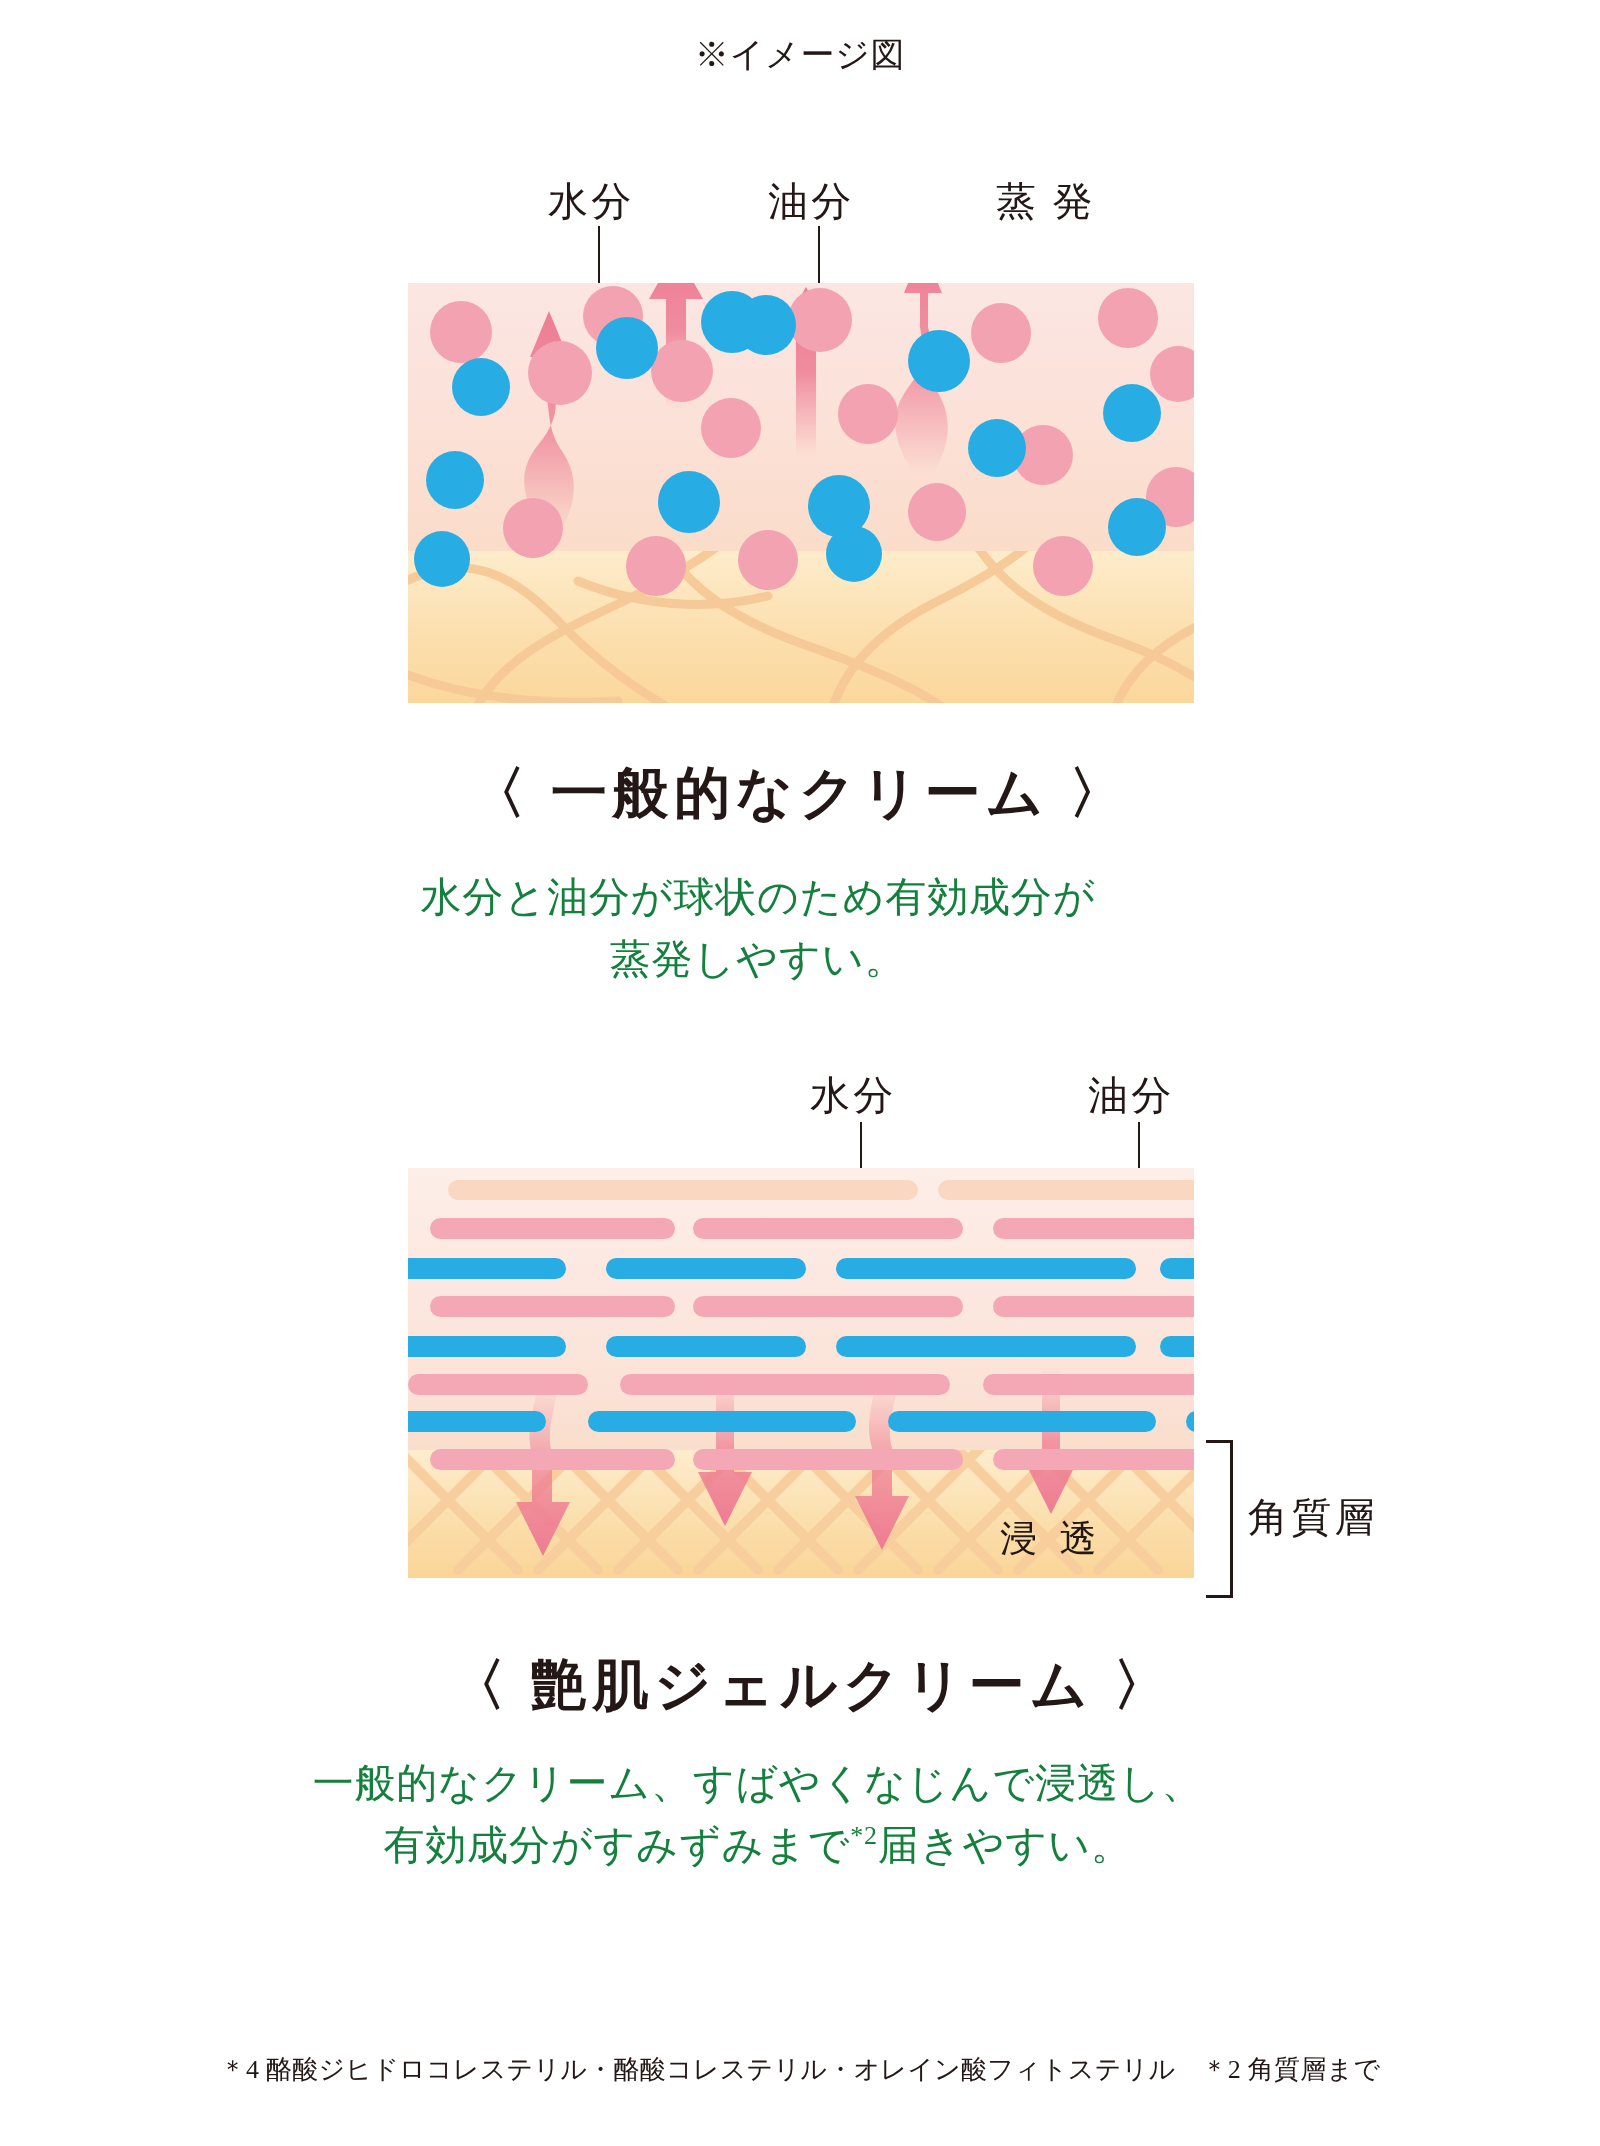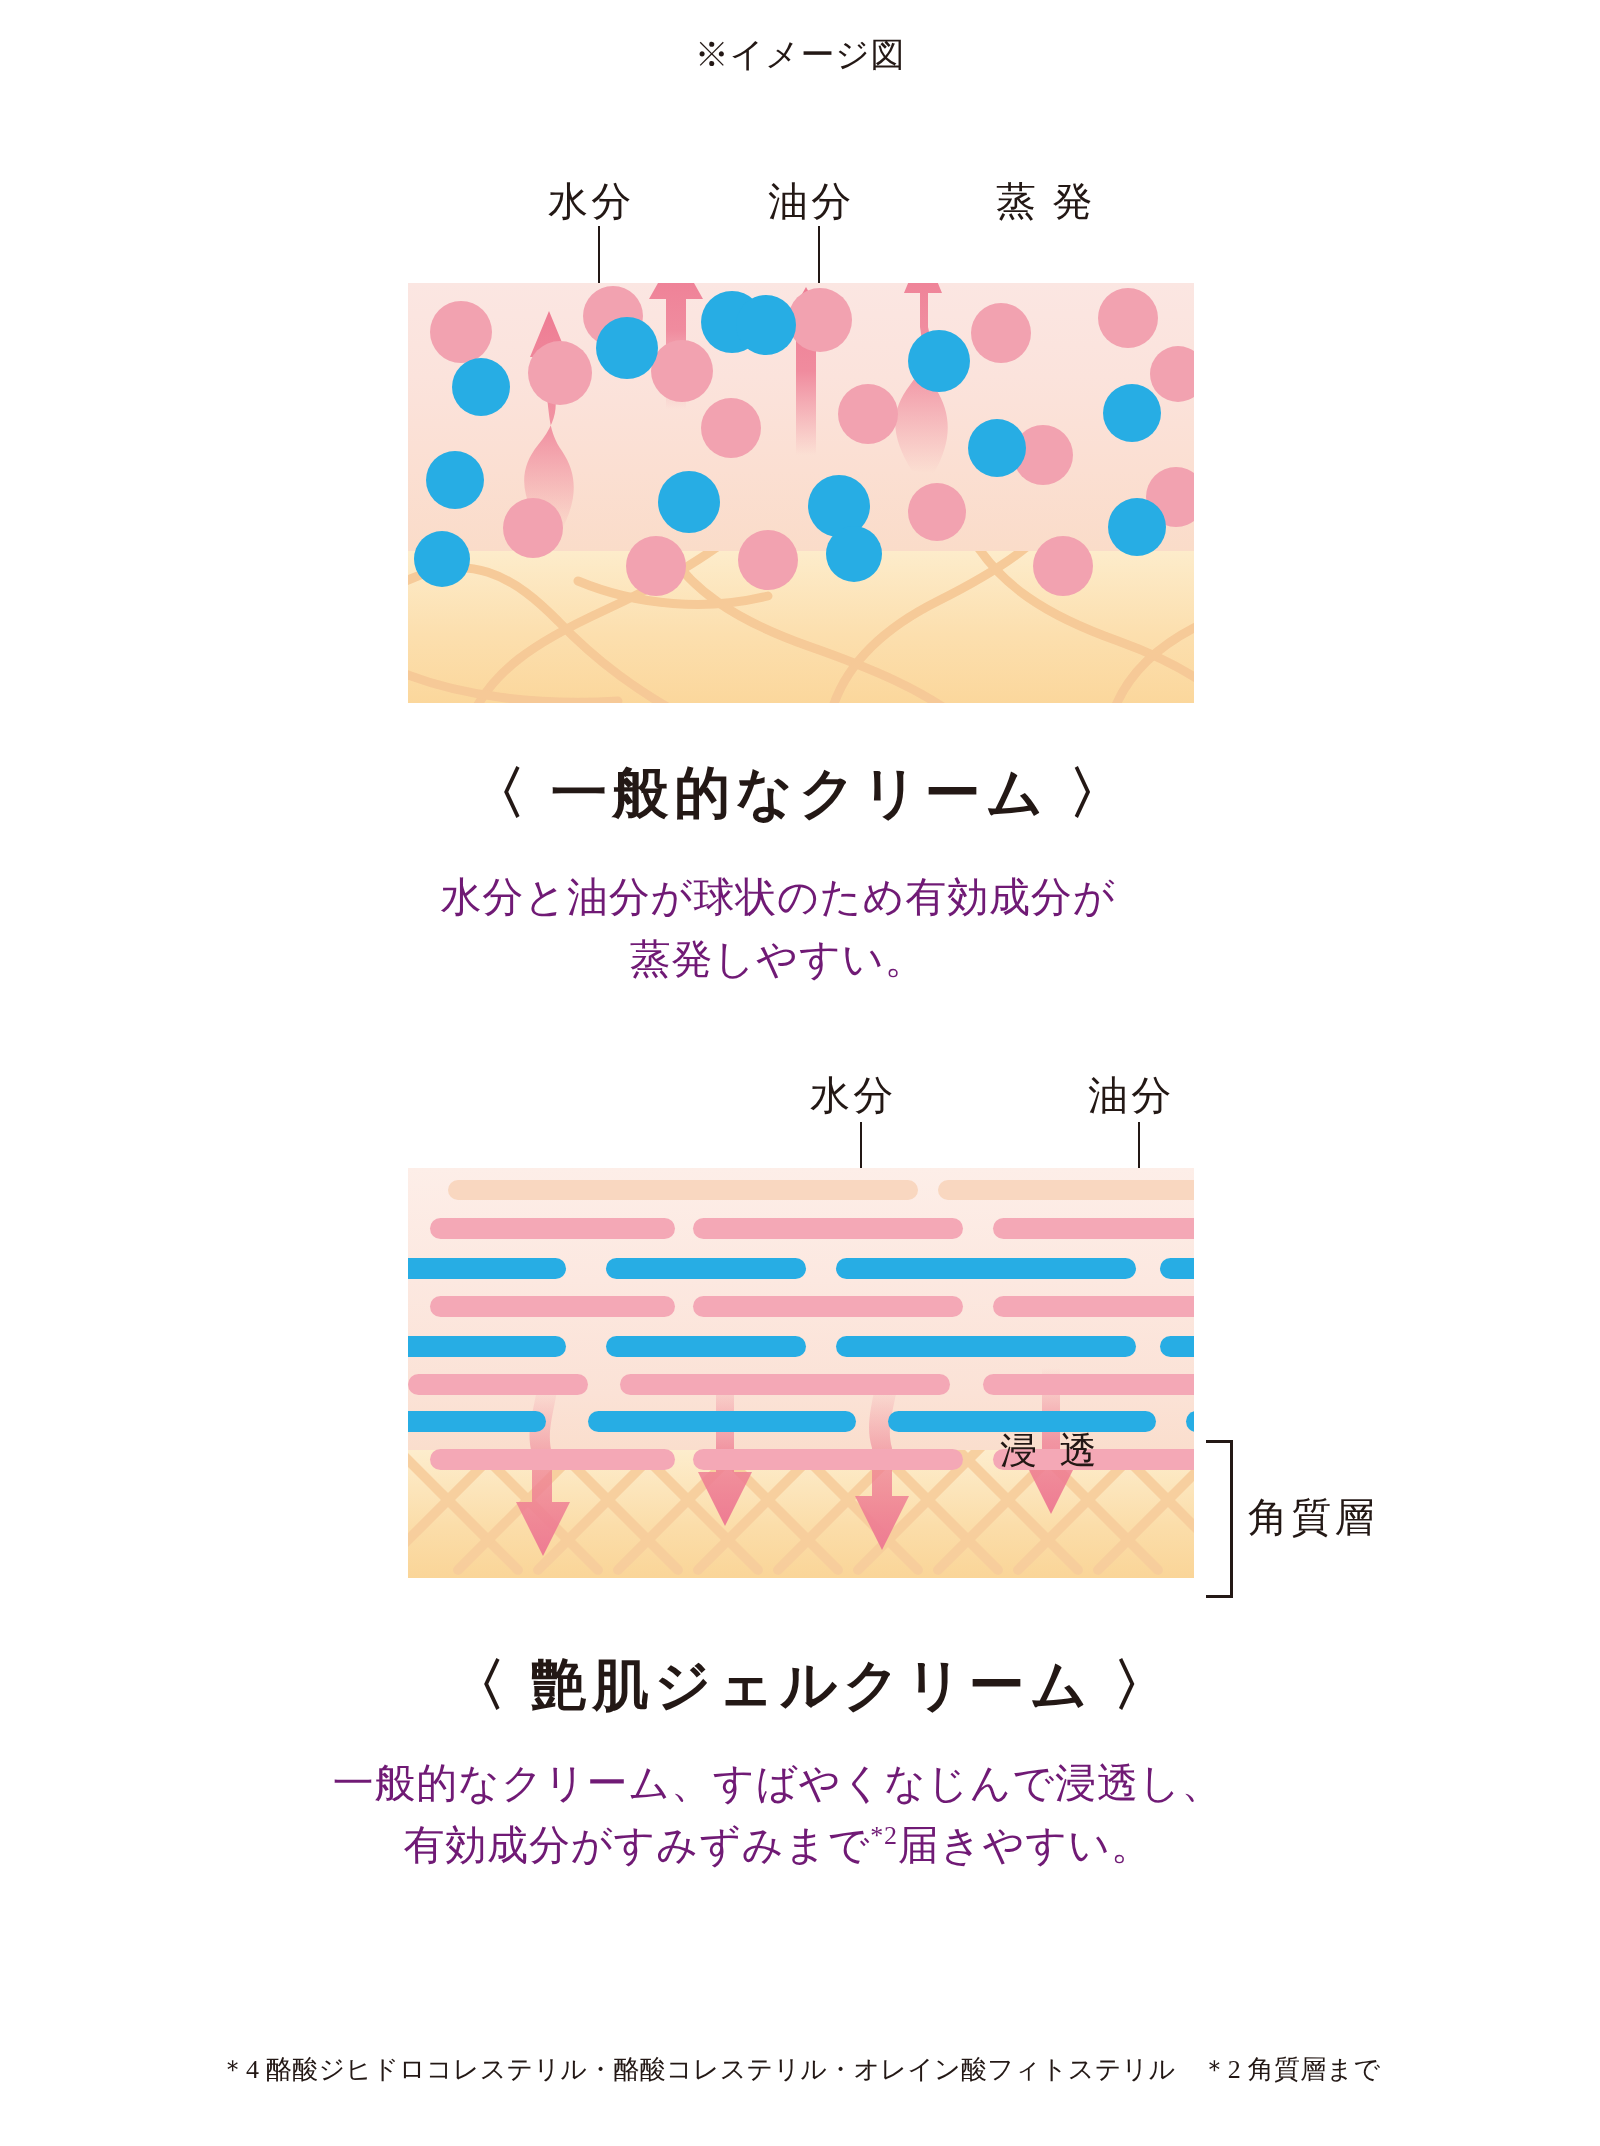--- a/index.html
+++ b/index.html
@@ -76,21 +76,21 @@
   .bracket .v{position:absolute;background:#231815;width:3px;}
   .bracket .h{position:absolute;background:#231815;height:3px;width:26px;}
 
   
   .caption{
     position:absolute;left:0;width:1600px;text-align:center;
     font-size:56px;font-weight:700;letter-spacing:.10em;color:#231815;
   }
   .body-text{
     position:absolute;left:0;width:1516px;text-align:center;
-    font-size:41px;line-height:1.52;letter-spacing:.02em;color:#701a75;padding-left:20px;
+    font-size:41px;line-height:1.52;letter-spacing:.02em;color:#15803d;
   }
   .body-text .ln{display:block;}
   .sup{font-size:26px;vertical-align:super;}
 
   .footnote{
     position:absolute;left:0;width:1600px;text-align:center;
     font-size:26px;letter-spacing:.01em;color:#231815;
   }
 
   .inline-label{position:absolute;font-size:37px;letter-spacing:.18em;color:#231815;white-space:nowrap;}
@@ -322,21 +322,21 @@
         <div class="bar blue" style="left: -10px; width: 148px; top: 243px;"></div>
         <div class="bar blue" style="left: 180px; width: 268px; top: 243px;"></div>
         <div class="bar blue" style="left: 480px; width: 268px; top: 243px;"></div>
         <div class="bar blue" style="left: 778px; width: 40px; top: 243px;"></div>
         <div class="bar pink" style="left: 22px; width: 245px; top: 281px;"></div>
         <div class="bar pink" style="left: 285px; width: 270px; top: 281px;"></div>
         <div class="bar pink" style="left: 585px; width: 235px; top: 281px;"></div>
       </div>
   </div>
 
-  <div class="inline-label" style="left:1000px;top:1426px;">浸 透</div>
+  <div class="inline-label" style="left:1000px;top:1514px;">浸 透</div>
 
   <div class="bracket" style="left:1206px;top:1440px;width:30px;height:158px;">
     <div class="v" style="left:24px;top:0;height:158px;"></div>
     <div class="h" style="left:0px;top:0;"></div>
     <div class="h" style="left:0px;top:155px;"></div>
   </div>
   <div class="lbl" style="left:1248px;top:1490px;">角質層</div>
 
   <div class="caption" style="top:1648px;padding-left:12px;">〈 艶肌ジェルクリーム 〉</div>
   <div class="body-text" style="top:1752px;text-align:center;">

